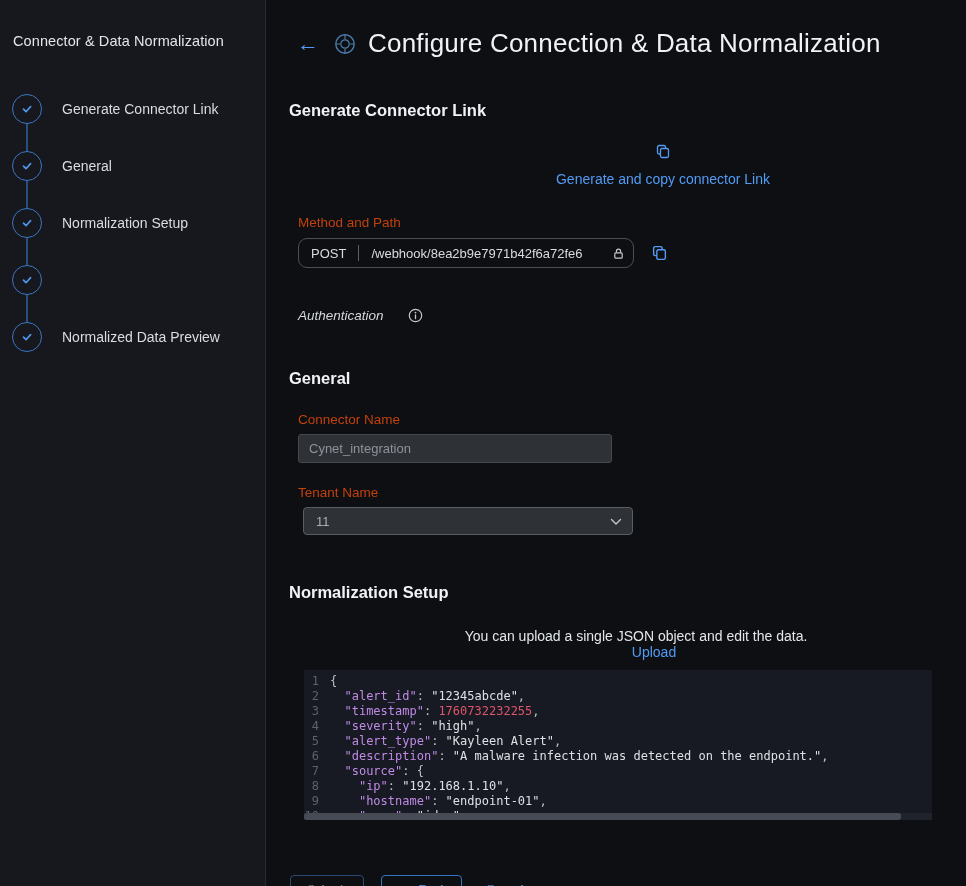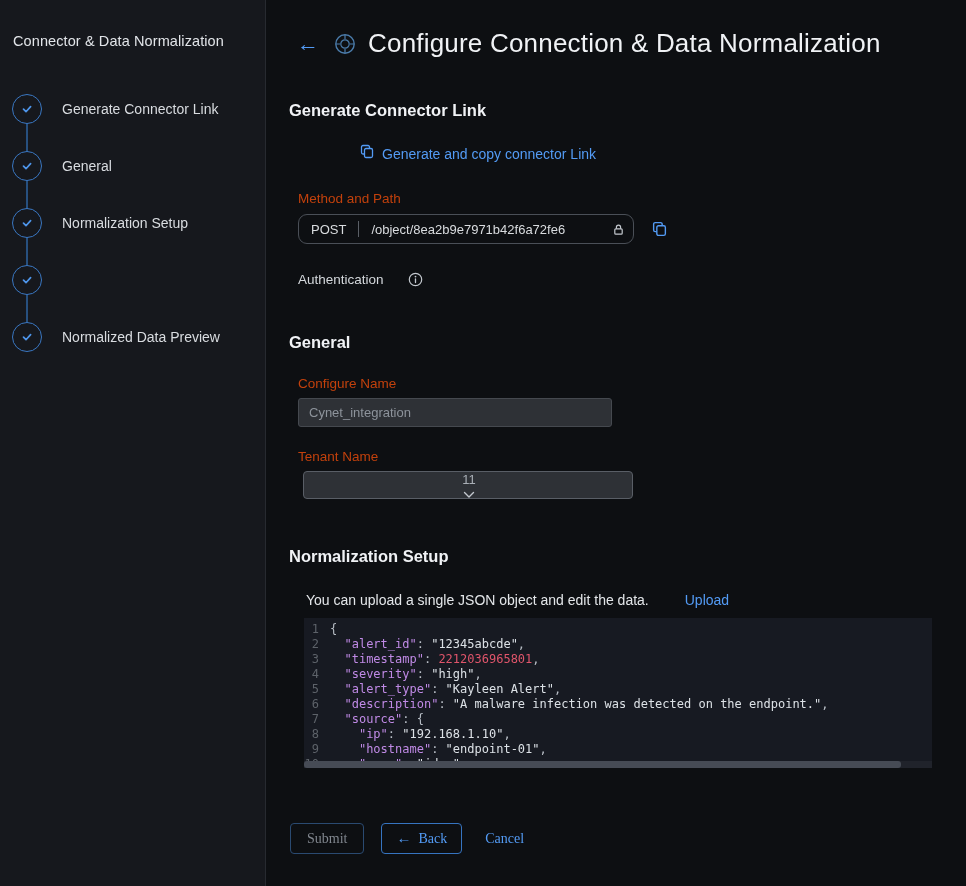--- a/index.html
+++ b/index.html
@@ -71,41 +71,42 @@
     font-weight: 700;
     color: #f0f2f5;
   }
   .section-body { padding-left: 9px; }
   .sec-generate h2 { margin-top: 42px; }
 
   .gen-link-row {
     display: flex; align-items: center; gap: 8px;
     margin: 24px 0 0 62px;
     cursor: pointer;
+    flex-direction: column;
   }
   .gen-link-row a { color: #539bf5; font-size: 14px; font-weight: 500; text-decoration: none; }
 
   .field-label { display: block; font-size: 13.5px; color: #c2410c; margin-top: 28px; }
 
   .method-row { display: flex; align-items: center; margin-top: 8px; }
   .method-input {
     width: 336px; height: 30px;
     border: 1px solid #4a4f57;
     border-radius: 9px;
     display: flex; align-items: center;
     padding: 0 8px 0 12px;
     background: transparent;
     font-size: 13px; color: #d9dcdf;
   }
   .method-input .vdiv { width: 1px; height: 16px; background: #5a5f66; margin: 0 12px; flex: none; }
   .method-input .path { flex: 1; min-width: 0; overflow: hidden; white-space: nowrap; }
   .lock-wrap { flex: none; margin-left: 2px; display: flex; }
   .copy-path { margin-left: 18px; cursor: pointer; display: flex; }
 
-  .auth-row { display: flex; align-items: center; gap: 24px; margin-top: 28px; }
+  .auth-row { display: flex; align-items: center; gap: 24px; margin-top: 40px; font-style: italic; }
   .auth-row .auth-label { font-size: 13.5px; color: #d4d8dc; }
   .info-wrap { display: flex; cursor: pointer; }
 
   .sec-general h2 { margin-top: 46px; }
   .text-input {
     display: block;
     margin-top: 7px;
     width: 314px; height: 29px;
     background: #2e3136;
     border: 1px solid #45494f;
@@ -120,25 +121,24 @@
   .select {
     margin-top: 7px; margin-left: 5px;
     width: 330px; height: 28px;
     background: #2e3136;
     border: 1px solid #595e66;
     border-radius: 4px;
     display: flex; align-items: center; justify-content: space-between;
     padding: 0 10px 0 12px;
     font-size: 13px; color: #a9afb6;
     cursor: pointer;
-    flex-direction: column;
   }
 
   .sec-norm h2 { margin-top: 48px; }
-  .upload-row { display: flex; align-items: center; margin: 26px 0 0 17px; }
+  .upload-row { display: flex; align-items: center; margin: 26px 0 0 17px; flex-direction: column; }
   .upload-row .hint { font-size: 14px; color: #e3e6e9; }
   .upload-row a { margin-left: 36px; color: #539bf5; font-size: 14px; font-weight: 500; text-decoration: none; cursor: pointer; }
 
   .code-editor {
     position: relative;
     margin: 10px 0 0 15px;
     width: 628px; height: 150px;
     background: #171a22;
     overflow: hidden;
     padding-top: 4px;
@@ -270,21 +270,21 @@
               </svg>
           </span>
           <a>Generate and copy connector Link</a>
         </div>
 
         <label class="field-label">Method and Path</label>
         <div class="method-row">
           <div class="method-input">
             <span>POST</span>
             <span class="vdiv"></span>
-            <span class="path">/object/8ea2b9e7971b42f6a72fe6</span>
+            <span class="path">/webhook/8ea2b9e7971b42f6a72fe6</span>
             <span class="lock-wrap">
               <svg width="13" height="13" viewBox="0 0 13 13">
                   <rect x="2.8" y="5.8" width="7.4" height="5.4" rx="1" stroke="#c3c8ce" stroke-width="1.2" fill="none"></rect>
                   <path d="M4.4 5.8 V4.2 a2.1 2.1 0 0 1 4.2 0 v1.6" stroke="#c3c8ce" stroke-width="1.2" fill="none"></path>
                 </svg>
             </span>
           </div>
           <span class="copy-path">
             <svg width="15" height="16" viewBox="0 0 14 15">
                 <rect x="4.5" y="4.5" width="8" height="9" rx="1.5" stroke="#539bf5" stroke-width="1.3" fill="none"></rect>
@@ -302,21 +302,21 @@
                 <circle cx="7.5" cy="4.6" r="0.9" fill="#c3c8ce"></circle>
               </svg>
           </span>
         </div>
       </div>
     </section>
 
     <section class="sec-general">
       <h2 class="section-heading">General</h2>
       <div class="section-body">
-        <label class="field-label" style="margin-top:24px">Configure Name</label>
+        <label class="field-label" style="margin-top:24px">Connector Name</label>
         <input class="text-input" type="text" value="Cynet_integration" style="">
 
         <label class="field-label tenant-label">Tenant Name</label>
         <div class="select">
           <span>11</span>
           <span>
             <svg width="12" height="8" viewBox="0 0 12 8">
                 <path d="M1.5 1.5 L6 6 L10.5 1.5" stroke="#c3c8ce" stroke-width="1.4" fill="none" stroke-linecap="round" stroke-linejoin="round"></path>
               </svg>
           </span>
@@ -337,21 +337,21 @@
             <div class="code-line">
               <span class="ln">1</span>
               <span class="lc"><span class="tk-p">{</span></span>
             </div>
             <div class="code-line">
               <span class="ln">2</span>
               <span class="lc"><span class="tk-p">  </span><span class="tk-k">"alert_id"</span><span class="tk-p">: </span><span class="tk-s">"12345abcde"</span><span class="tk-p">,</span></span>
             </div>
             <div class="code-line">
               <span class="ln">3</span>
-              <span class="lc"><span class="tk-p">  </span><span class="tk-k">"timestamp"</span><span class="tk-p">: </span><span class="tk-n">2212036965801</span><span class="tk-p">,</span></span>
+              <span class="lc"><span class="tk-p">  </span><span class="tk-k">"timestamp"</span><span class="tk-p">: </span><span class="tk-n">1760732232255</span><span class="tk-p">,</span></span>
             </div>
             <div class="code-line">
               <span class="ln">4</span>
               <span class="lc"><span class="tk-p">  </span><span class="tk-k">"severity"</span><span class="tk-p">: </span><span class="tk-s">"high"</span><span class="tk-p">,</span></span>
             </div>
             <div class="code-line">
               <span class="ln">5</span>
               <span class="lc"><span class="tk-p">  </span><span class="tk-k">"alert_type"</span><span class="tk-p">: </span><span class="tk-s">"Kayleen Alert"</span><span class="tk-p">,</span></span>
             </div>
             <div class="code-line">

